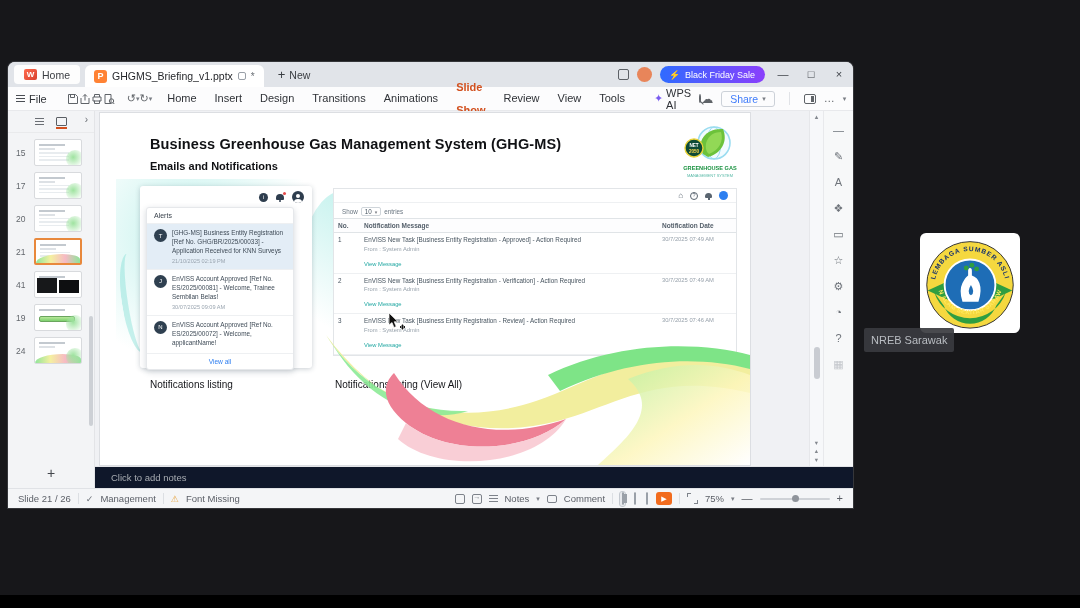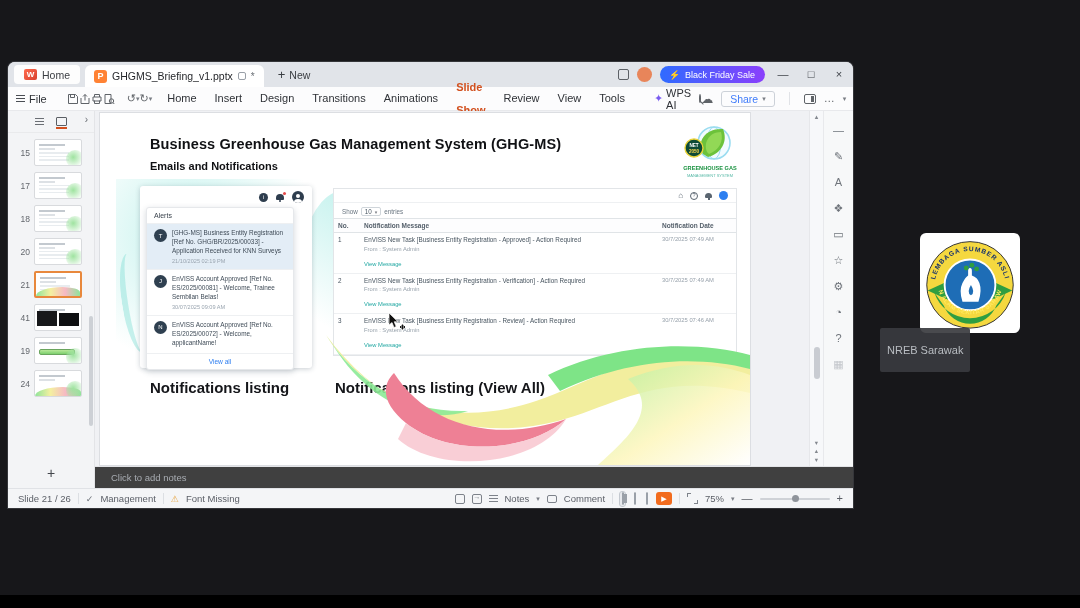--- a/index.html
+++ b/index.html
@@ -56,21 +56,21 @@
 
   
   .panel{width:87px;background:#f3f4f6;border-right:1px solid #e3e4e7;position:relative;flex:0 0 auto;}
   .panel-toolbar{height:22px;display:flex;align-items:center;justify-content:center;gap:12px;border-bottom:1px solid #e9eaec;color:#5a5e64;position:relative;}
   .outline-ico i{display:block;width:9px;height:1.2px;background:#6a6e74;margin:2px 0;}
   .slideview-ico{width:11px;height:9px;border:1.2px solid #5a5e64;border-radius:1px;position:relative;}
   .slideview-ico::after{content:"";position:absolute;left:-1px;right:-1px;bottom:-4px;height:2px;background:var(--accent);}
   .panel-collapse{position:absolute;right:6px;top:3px;font-size:10px;color:#6a6e74;}
   .thumb-list{padding-top:3px;}
   .thumb-row{display:flex;align-items:flex-start;gap:4px;padding:3px 6px 3px 8px;height:33px;}
-  .thumb-num{width:14px;font-size:8.5px;color:#63676d;text-align:right;padding-top:9px;}
+  .thumb-num{width:14px;font-size:8.5px;color:#63676d;padding-top:9px;}
   .thumb{width:48px;height:27px;background:#fff;border:1px solid #d8dadd;border-radius:2px;position:relative;overflow:hidden;}
   .thumb-row.selected .thumb{border:2px solid #e8883c;}
   .thumb i{position:absolute;background:#c3c9cf;height:1.5px;}
   .thumb .l1{left:4px;top:4px;width:26px;}
   .thumb .l2{left:4px;top:8px;width:16px;background:#dde1e5;}
   .thumb b{position:absolute;right:-3px;bottom:-3px;width:18px;height:18px;border-radius:50%;
            background:radial-gradient(circle at 40% 40%, #9fe3a0, rgba(159,227,160,0) 72%);}
   .thumb .orange-block{position:absolute;left:4px;top:7px;width:34px;height:14px;border-radius:2px;
            background:linear-gradient(180deg,#f5c96a,#e8a23f);border:1px solid #b9b26a;}
   .thumb .dark1{position:absolute;left:2px;top:6px;width:20px;height:15px;background:#17181a;}
@@ -86,21 +86,21 @@
 
   
   .right-col{flex:1;display:flex;flex-direction:column;min-width:0;}
   .work-row{flex:1;display:flex;min-height:0;}
 
   
   .editor{flex:1;background:#f0f1f4;position:relative;overflow:hidden;}
   .slide{position:absolute;left:5px;top:2px;width:650px;height:352px;background:#fff;box-shadow:0 0 0 1px #dcdee2;overflow:hidden;}
   .slide-title{position:absolute;left:50px;top:23px;font-size:14.5px;font-weight:bold;color:#101114;letter-spacing:.1px;}
   .slide-subtitle{position:absolute;left:50px;top:47px;font-size:11px;font-weight:bold;color:#101114;}
-  .caption{position:absolute;font-size:15px;font-weight:bold;color:#15161a;}
+  .caption{position:absolute;font-size:10px;font-weight:normal;color:#15161a;}
   .cap-left{left:50px;top:266px;}
   .cap-right{left:235px;top:266px;}
 
   .mint1{position:absolute;left:16px;top:66px;width:210px;height:195px;
          background:radial-gradient(ellipse at 35% 30%, rgba(135,228,218,.5), rgba(135,228,218,0) 66%);}
   .mint2{position:absolute;left:196px;top:76px;width:62px;height:185px;transform:rotate(12deg);
          background:linear-gradient(200deg, rgba(118,224,214,.45), rgba(118,224,214,0) 70%);border-radius:50% 50% 10% 10%/30% 30% 10% 10%;}
   .mint3{position:absolute;left:22px;top:140px;width:26px;height:100px;border-left:6px solid rgba(120,220,210,.4);border-radius:50%;transform:rotate(-9deg);}
 
   
@@ -158,21 +158,21 @@
   .vs-up{position:absolute;top:2px;left:0;right:0;text-align:center;font-size:7px;}
   .vs-thumb{position:absolute;left:4px;top:236px;width:6px;height:32px;border-radius:3px;background:#c9ccd2;}
   .vs-bottom{position:absolute;bottom:3px;left:0;right:0;display:flex;flex-direction:column;align-items:center;gap:2px;font-size:6.5px;line-height:1;}
 
   
   .side-toolbar{width:30px;background:#f7f8f9;border-left:1px solid #e8e9ec;flex:0 0 auto;padding-top:6px;}
   .side-icon{height:26px;display:grid;place-items:center;color:#6f747b;font-size:11px;}
   .side-icon.dim{color:#c3c6cb;}
 
   
-  .notes{height:22px;border-top:1px solid #e3e4e7;background:#404040;display:flex;align-items:center;padding-left:16px;font-size:9.5px;color:#a8acb2;flex:0 0 auto;}
+  .notes{height:22px;border-top:1px solid #e3e4e7;background:#0f172a;display:flex;align-items:center;padding-left:16px;font-size:9.5px;color:#a8acb2;flex:0 0 auto;}
 
   
   .statusbar{height:20px;border-top:1px solid #e0e2e6;background:#f4f5f7;display:flex;align-items:center;padding:0 10px;font-size:9.5px;color:#5a5e66;gap:7px;flex:0 0 auto;}
   .sb-sep{width:1px;height:11px;background:#dcdfe3;}
   .warn{color:var(--warning);font-size:9px;}
   .check{color:#6a6f76;font-size:9px;}
   .sb-right{margin-left:auto;display:flex;align-items:center;gap:7px;}
   .sq-ico{width:10px;height:10px;border:1.1px solid #7d828a;border-radius:2px;position:relative;}
   .sq-ico.arrow::after{content:"→";position:absolute;left:1px;top:-1.5px;font-size:7px;color:#7d828a;}
   .lines-ico{display:inline-block;width:9px;}
@@ -190,21 +190,21 @@
   .fs-ico::before,.fs-ico::after{content:"";position:absolute;width:3px;height:3px;border:1.2px solid #7d828a;}
   .fs-ico::before{left:0;top:0;border-right:none;border-bottom:none;}
   .fs-ico::after{right:0;bottom:0;border-left:none;border-top:none;}
   .z-track{width:70px;height:2px;background:#cfd2d7;border-radius:1px;position:relative;}
   .z-knob{position:absolute;left:32px;top:-2.5px;width:7px;height:7px;border-radius:50%;background:#8f949b;}
   .z-minus,.z-plus{font-size:11px;color:#5a5e66;line-height:1;}
 
   
   .participant{position:absolute;left:860px;top:222px;width:180px;height:130px;}
   .logo-card{position:absolute;left:60px;top:11px;width:100px;height:100px;background:#fff;border-radius:6px;display:grid;place-items:center;}
-  .name-label{position:absolute;left:20px;top:106px;background:rgba(58,59,63,.92);color:#b9bdc2;font-size:11px;padding:16px 7px;border-radius:2px;white-space:nowrap;text-align:center;}
+  .name-label{position:absolute;left:4px;top:106px;background:rgba(58,59,63,.92);color:#b9bdc2;font-size:11px;padding:6px 7px;border-radius:2px;white-space:nowrap;text-align:center;}
 </style>
 </head>
 <body>
 
 <div class="stage">
 
   <div class="app">
 
     <div class="titlebar">
       <div class="home-tab">
@@ -327,29 +327,20 @@
             <div class="thumb-row">
               <span class="thumb-num">17</span>
               <div class="thumb v-default">
                 <i class="l1"></i>
                 <i class="l2"></i>
                 <span class="minirows"></span>
                 <b></b>
               </div>
             </div>
             <div class="thumb-row">
-              <span class="thumb-num">18</span>
-              <div class="thumb v-default">
-                <i class="l1"></i>
-                <i class="l2"></i>
-                <span class="minirows"></span>
-                <b></b>
-              </div>
-            </div>
-            <div class="thumb-row">
               <span class="thumb-num">20</span>
               <div class="thumb v-default">
                 <i class="l1"></i>
                 <i class="l2"></i>
                 <span class="minirows"></span>
                 <b></b>
               </div>
             </div>
             <div class="thumb-row selected">
               <span class="thumb-num">21</span>

